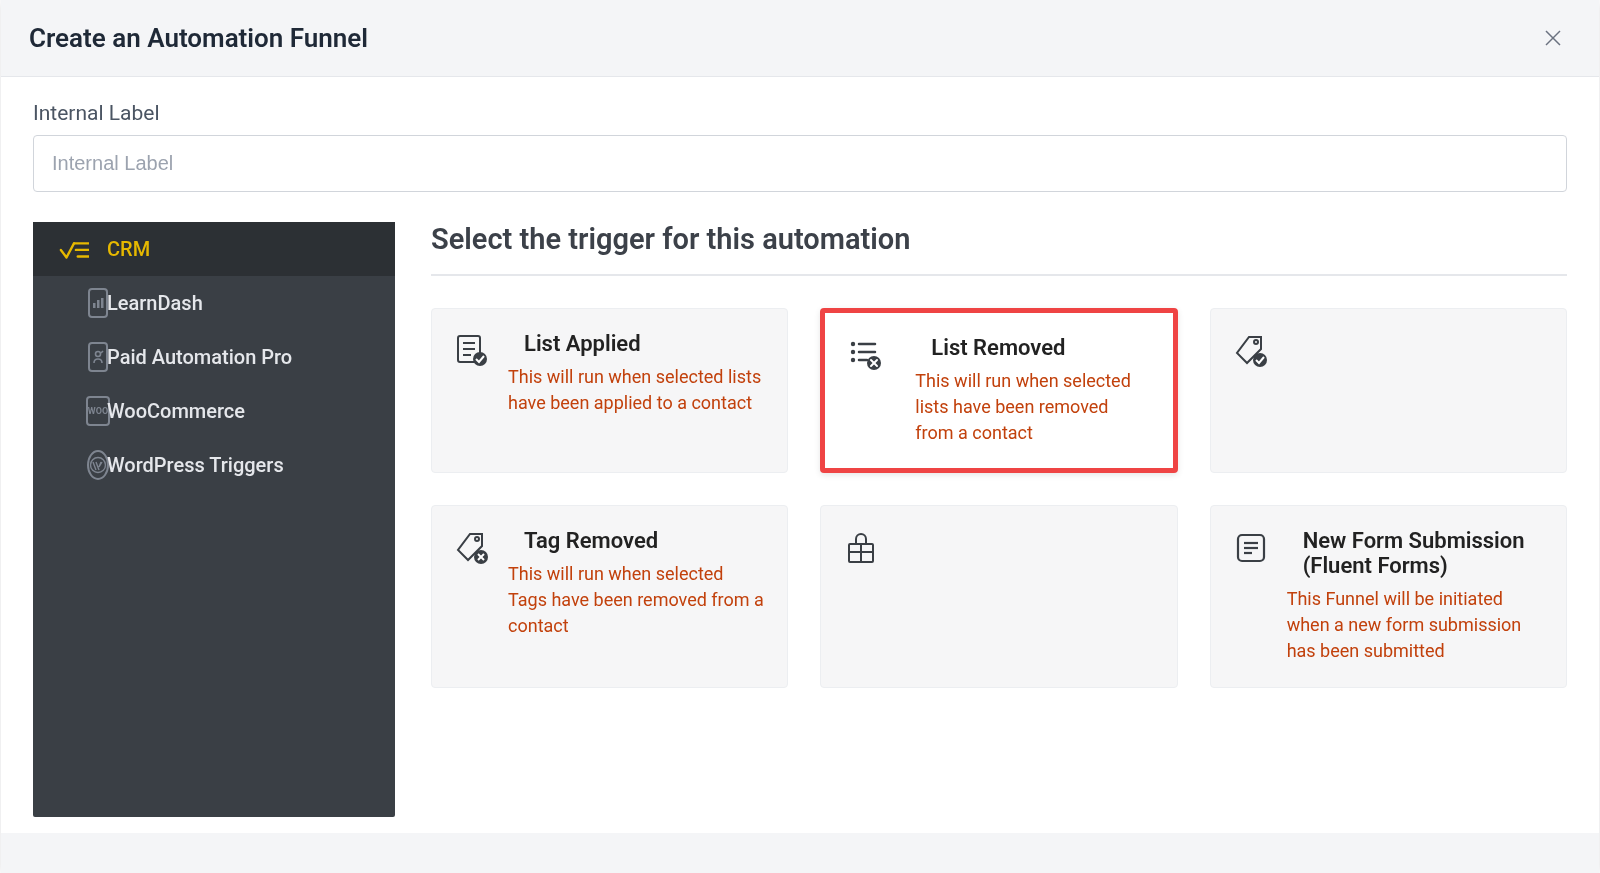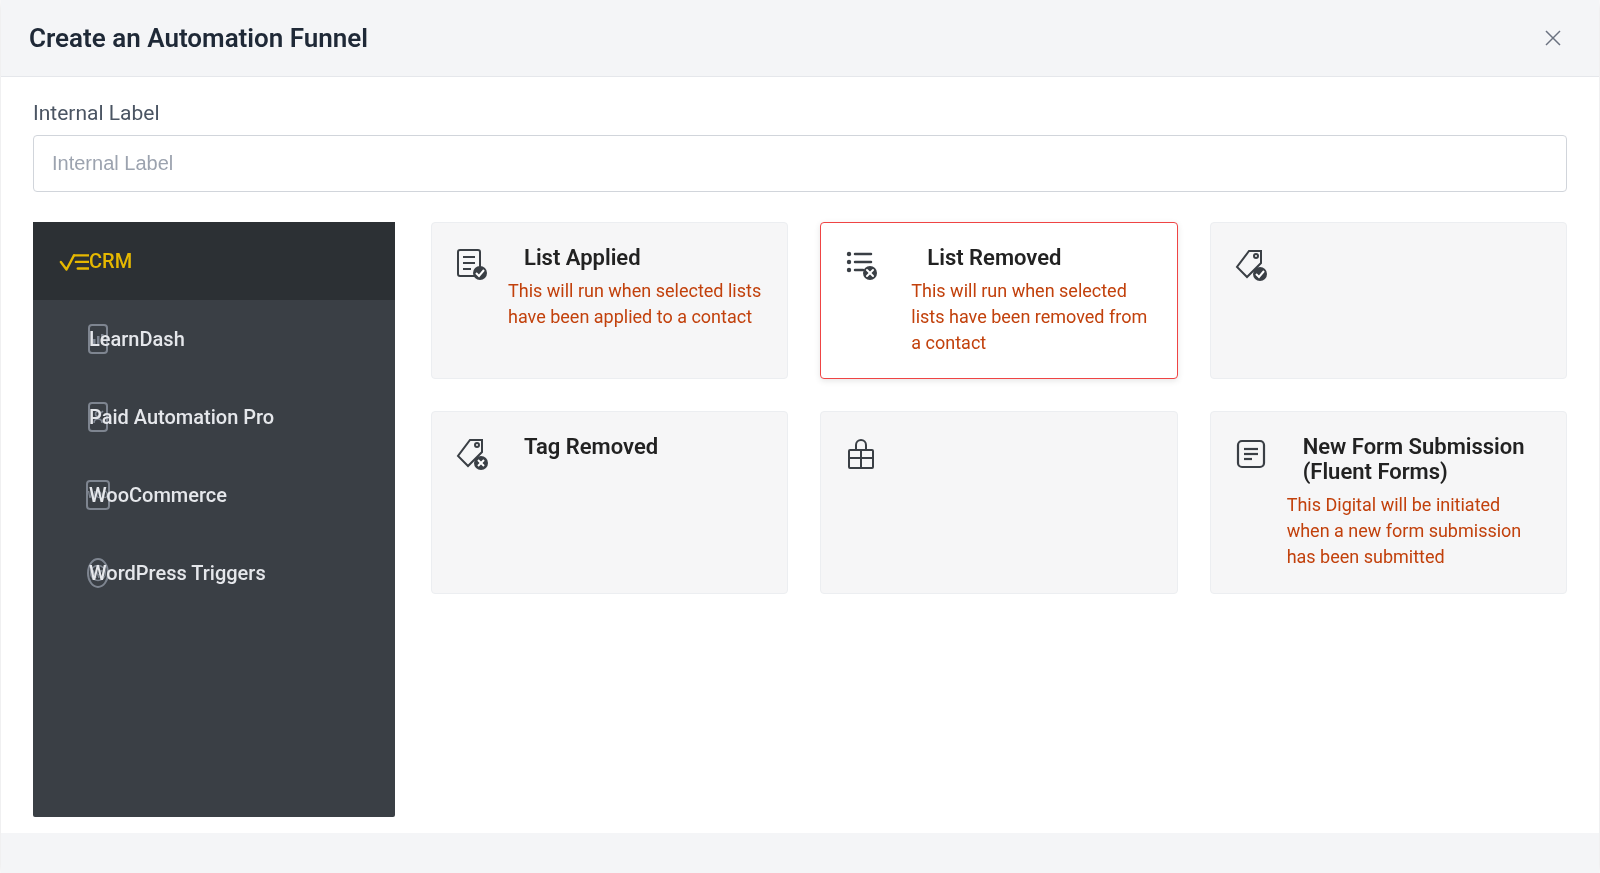--- a/index.html
+++ b/index.html
@@ -78,21 +78,22 @@
     .sidebar {
       width: 362px;
       background: #3a3f45;
       border-radius: 2px;
       flex-shrink: 0;
       height: 595px;
     }
     .sidebar-item {
       display: flex;
       align-items: center;
-      padding: 24px 26px;
+      gap: 18px;
+      padding: 12px 26px;
       cursor: pointer;
       color: #e5e7eb;
       font-size: 20px;
       font-weight: 500;
     }
     .sidebar-item.active {
       background: #2c3034;
       color: #e6b800;
     }
     .sidebar-icon-wrap {
@@ -138,21 +139,21 @@
       border-radius: 4px;
       padding: 22px 22px;
       display: flex;
       gap: 18px;
       cursor: pointer;
       align-items: flex-start;
       min-height: 140px;
     }
     .trigger-card.selected {
       background: #ffffff;
-      border: 1px solid #ef4444;
+      border: 5px solid #ef4444;
       box-shadow: 0 2px 6px rgba(0,0,0,0.10);
       gap: 32px;
     }
     .trigger-icon {
       width: 36px;
       height: 36px;
       flex-shrink: 0;
       margin-top: 2px;
       color: #4b5563;
     }
@@ -255,20 +256,21 @@
               <path d="M4 6 l3 8 M7 6 l3 8 M12 6 l-2 5 l3 -5"></path>
             </svg>
           </span>
         </span>
         <span>WordPress Triggers</span>
       </div>
 
     </div>
 
     <div class="main-content">
+      <div class="section-title">Select the trigger for this automation</div>
 
       <div class="trigger-grid">
 
         <div class="trigger-card">
           <span class="trigger-icon">
             <svg width="36" height="36" viewBox="0 0 36 36" fill="none" stroke="#3a3f45" stroke-width="2">
               <rect x="4" y="3" width="22" height="26" rx="2"></rect>
               <line x1="9" y1="10" x2="21" y2="10"></line>
               <line x1="9" y1="16" x2="21" y2="16"></line>
               <line x1="9" y1="22" x2="17" y2="22"></line>
@@ -320,20 +322,21 @@
             <svg width="36" height="36" viewBox="0 0 36 36" fill="none" stroke="#3a3f45" stroke-width="2">
               <path d="M16 4 L28 4 L28 16 L14 30 L4 20 Z"></path>
               <circle cx="23" cy="9" r="2"></circle>
               <circle cx="27" cy="27" r="7" fill="#3a3f45" stroke="none"></circle>
               <line x1="24" y1="24" x2="30" y2="30" stroke="#fff" stroke-width="2"></line>
               <line x1="30" y1="24" x2="24" y2="30" stroke="#fff" stroke-width="2"></line>
             </svg>
           </span>
           <div class="trigger-text">
             <div class="trigger-title">Tag Removed</div>
+            <div class="trigger-desc">This will run when selected Tags have been removed from a contact</div>
           </div>
         </div>
 
         <div class="trigger-card">
           <span class="trigger-icon">
             <svg width="36" height="36" viewBox="0 0 36 36" fill="none" stroke="#3a3f45" stroke-width="2">
               <rect x="6" y="14" width="24" height="18" rx="1"></rect>
               <line x1="6" y1="22" x2="30" y2="22"></line>
               <line x1="18" y1="14" x2="18" y2="32"></line>
               <path d="M13 14 v-5 a5 5 0 0 1 10 0 v5"></path>
@@ -345,21 +348,21 @@
           <span class="trigger-icon">
             <svg width="36" height="36" viewBox="0 0 36 36" fill="none" stroke="#3a3f45" stroke-width="2.2">
               <rect x="5" y="5" width="26" height="26" rx="4"></rect>
               <line x1="11" y1="13" x2="25" y2="13"></line>
               <line x1="11" y1="18" x2="25" y2="18"></line>
               <line x1="11" y1="23" x2="19" y2="23"></line>
             </svg>
           </span>
           <div class="trigger-text">
             <div class="trigger-title">New Form Submission (Fluent Forms)</div>
-            <div class="trigger-desc">This Digital will be initiated when a new form submission has been submitted</div>
+            <div class="trigger-desc">This Funnel will be initiated when a new form submission has been submitted</div>
           </div>
         </div>
 
       </div>
     </div>
 
   </div>
 
   <div class="footer"></div>
 </div>

